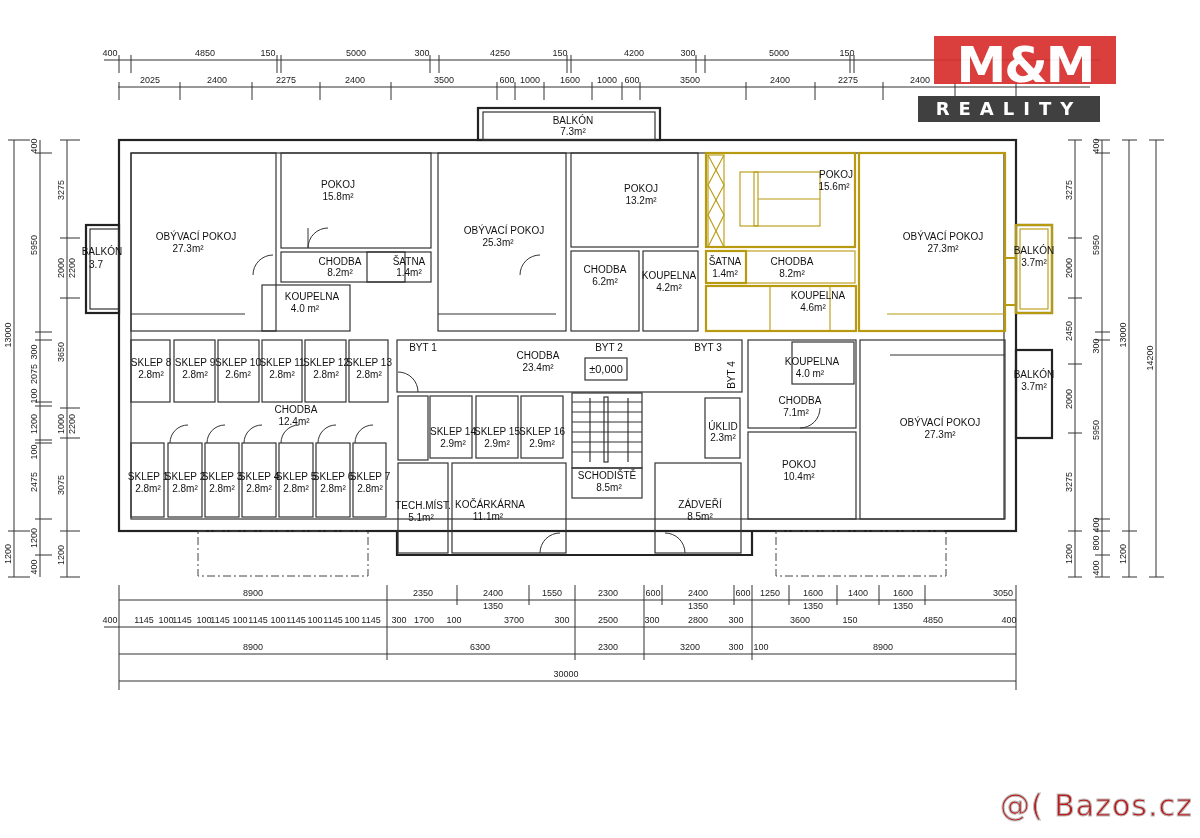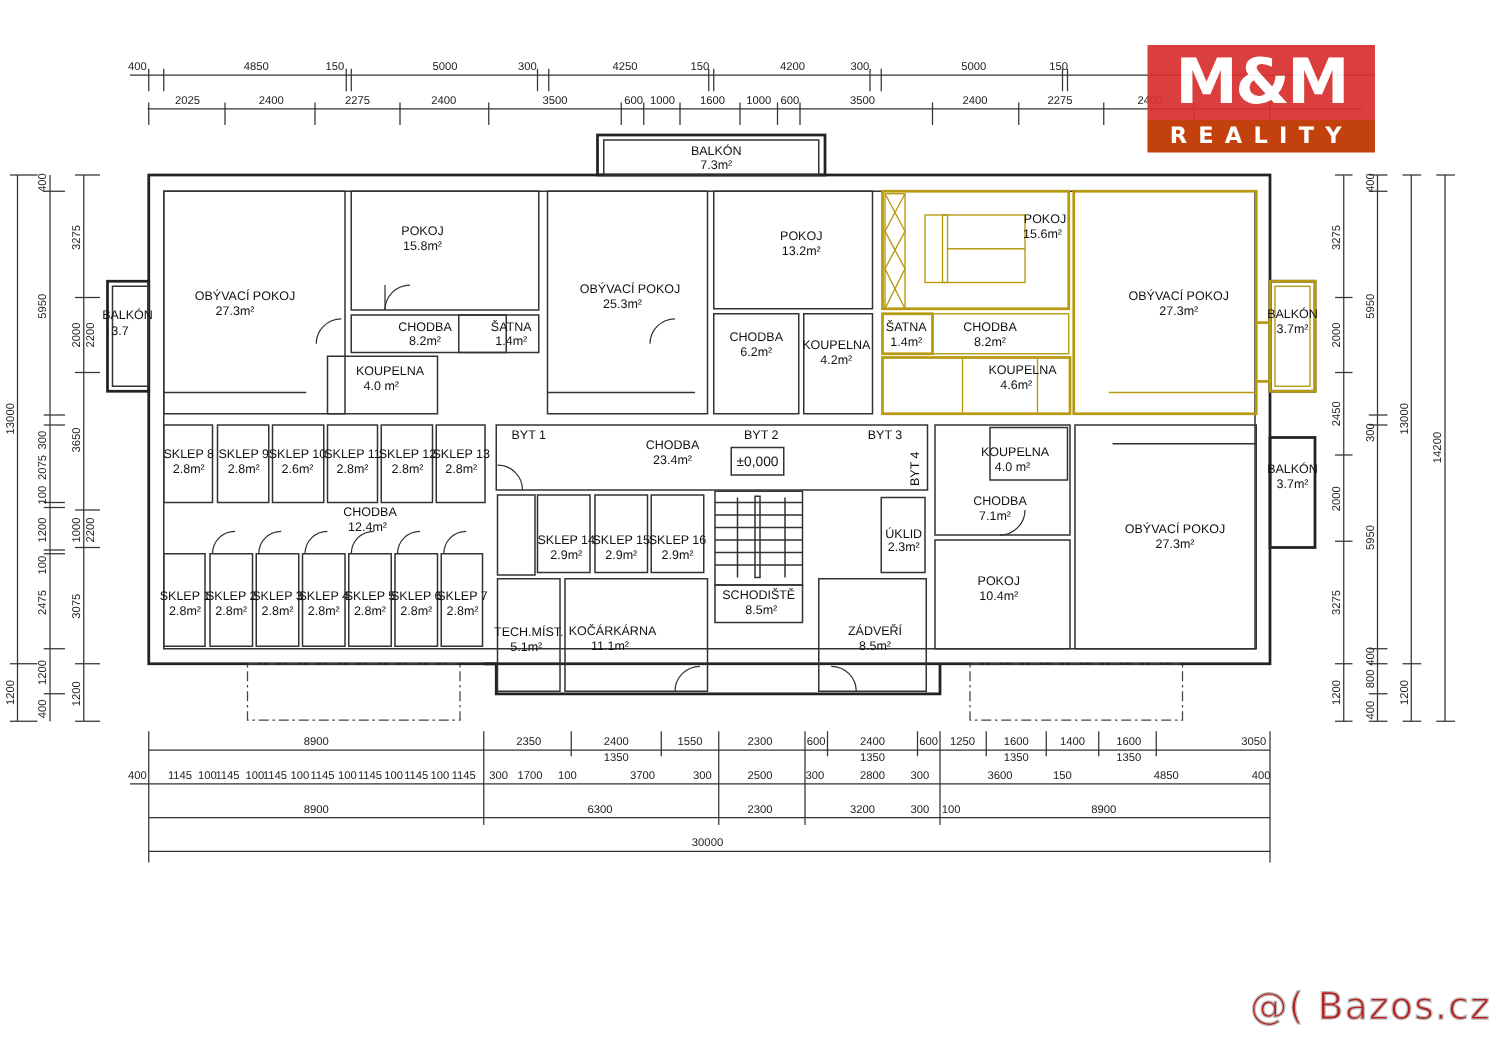--- a/index.html
+++ b/index.html
@@ -8,22 +8,22 @@
   .wall{fill:none;stroke:#222;stroke-width:2.2;}
   .wall-thin{fill:none;stroke:#333;stroke-width:1.2;}
   .yel{fill:none;stroke:#b89a10;stroke-width:2.2;}
   .yel-thin{fill:none;stroke:#b89a10;stroke-width:1.1;}
   .dim{stroke:#333;stroke-width:1;fill:none;}
   .dash{stroke:#444;stroke-width:1;fill:none;stroke-dasharray:8 3 2 3;}
   .door{fill:none;stroke:#333;stroke-width:1;}
   .lbl{font-family:"Liberation Sans Narrow","Liberation Sans",sans-serif;font-size:10px;fill:#111;text-anchor:middle;}
   .dimt{font-family:"Liberation Sans",sans-serif;font-size:9px;fill:#222;text-anchor:middle;}
   .logo{position:absolute;left:918px;top:36px;width:182px;height:86px;}
-  .logo-top{position:absolute;left:0;top:0;width:182px;height:60px;background:#d8312f;color:#fff;font-family:"DejaVu Sans",sans-serif;font-weight:bold;font-size:50px;line-height:58px;text-align:center;letter-spacing:-2px;opacity:.93;}
-  .logo-bot{position:absolute;left:0;top:60px;width:182px;height:26px;background:#c2410c;color:#fff;font-family:"DejaVu Sans",sans-serif;font-weight:bold;font-size:18px;line-height:26px;text-align:center;letter-spacing:9px;}
+  .logo-top{position:absolute;left:16px;top:0;width:182px;height:48px;background:#d8312f;color:#fff;font-family:"DejaVu Sans",sans-serif;font-weight:bold;font-size:50px;line-height:58px;text-align:center;letter-spacing:-2px;opacity:.93;}
+  .logo-bot{position:absolute;left:0;top:60px;width:182px;height:26px;background:#404040;color:#fff;font-family:"DejaVu Sans",sans-serif;font-weight:bold;font-size:18px;line-height:26px;text-align:center;letter-spacing:9px;}
   .wm{position:absolute;left:1000px;top:788px;font-family:"DejaVu Sans",sans-serif;font-size:30px;color:#b91c1c;-webkit-text-stroke:1px #bdbdbd;letter-spacing:1px;}
 </style>
 </head>
 <body>
 
 <svg id="plan" viewBox="0 0 1200 838" xmlns="http://www.w3.org/2000/svg">
 
   <g>
     <line class="dim" x1="104" y1="60" x2="1100" y2="60"></line>
     <line class="dim" x1="118" y1="87" x2="1090" y2="87"></line>

